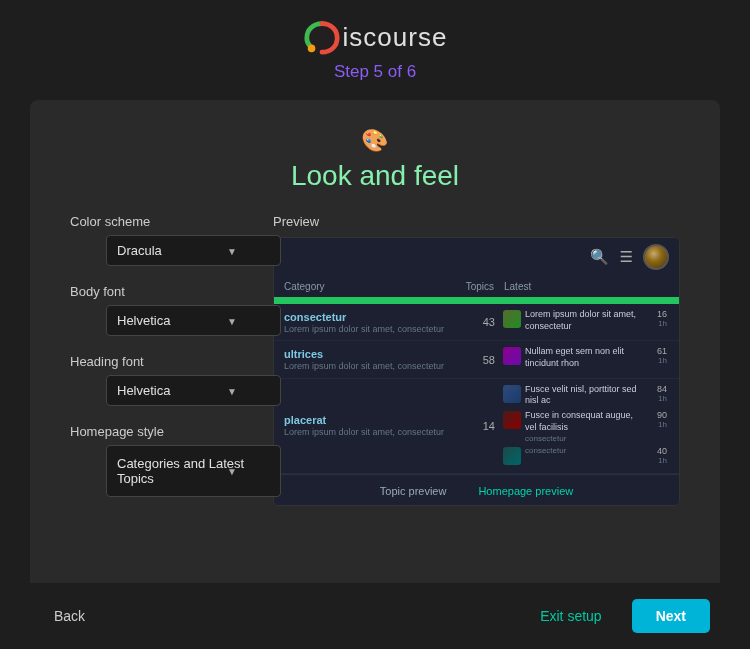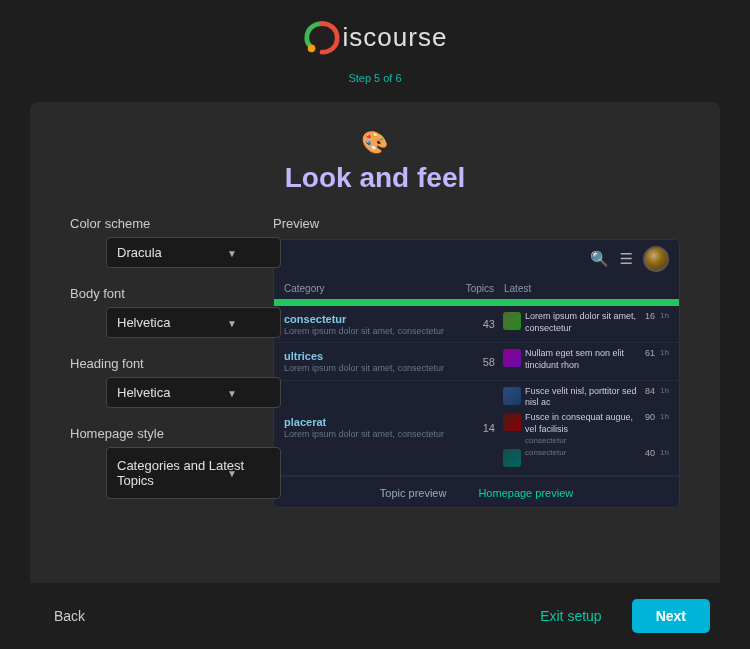--- a/index.html
+++ b/index.html
@@ -40,23 +40,23 @@
       width: 38px;
       height: 38px;
     }
     .logo-text {
       font-size: 26px;
       font-weight: 400;
       color: #e0e0e0;
       letter-spacing: 1px;
     }
     .step-text {
-      font-size: 11px;
-      color: #14b8a6;
-      margin-top: 10px;
+      font-size: 17px;
+      color: #8b5cf6;
+      margin-top: 0;
     }
 
     
     .main-card {
       background: #2a2a2a;
       border-radius: 8px;
       width: 690px;
       padding: 28px 40px 24px 40px;
       margin-top: 8px;
       flex: 1;
@@ -66,22 +66,22 @@
     .section-header {
       text-align: center;
       margin-bottom: 22px;
     }
     .section-emoji {
       font-size: 22px;
       margin-bottom: 6px;
     }
     .section-title {
       font-size: 28px;
-      font-weight: 700;
-      color: #c4b5fd;
+      font-weight: 400;
+      color: #86efac;
     }
 
     
     .content-area {
       display: flex;
       gap: 28px;
       align-items: flex-start;
     }
 
     
@@ -293,22 +293,22 @@
     }
     .latest-time {
       font-size: 8px;
       color: #667788;
       text-align: right;
       flex-shrink: 0;
       min-width: 14px;
     }
     .latest-num-col {
       display: flex;
-      flex-direction: row;
-      align-items: flex-start;
+      flex-direction: column;
+      align-items: center;
       min-width: 18px;
       flex-shrink: 0;
     }
 
     
     .preview-footer {
       display: flex;
       justify-content: center;
       gap: 20px;
       padding: 8px 10px 6px;

